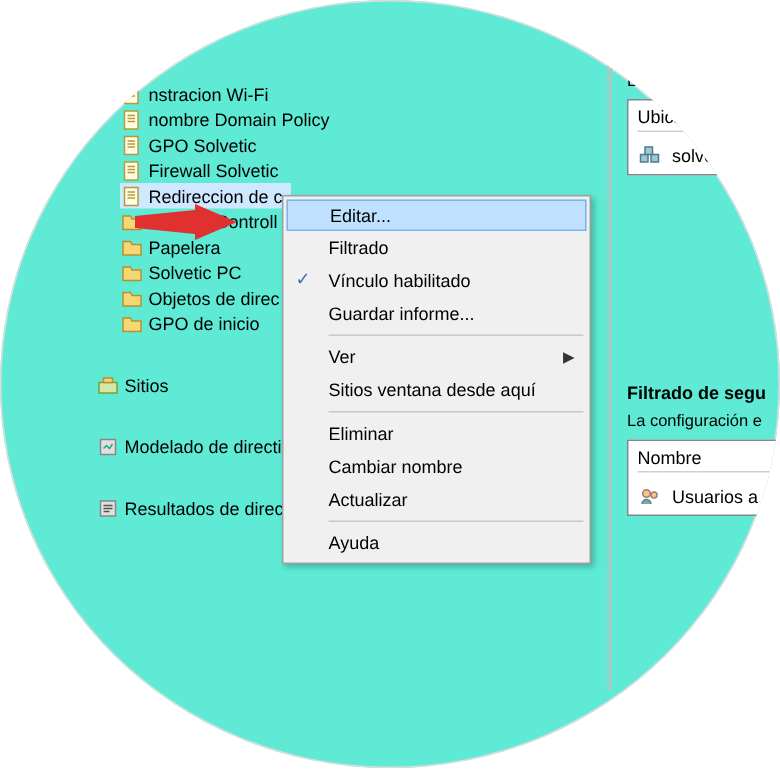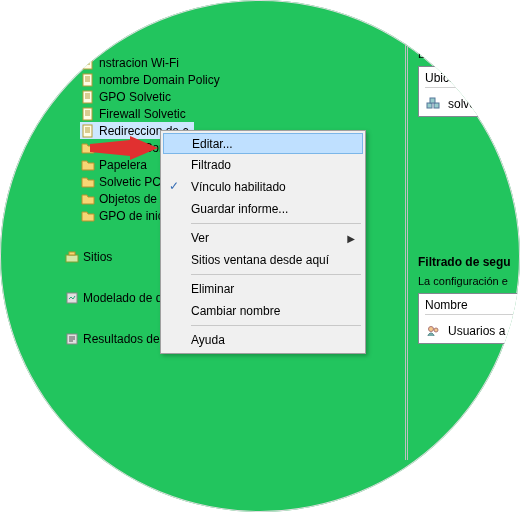--- a/index.html
+++ b/index.html
@@ -11,21 +11,21 @@
     height: 520px;
     position: relative;
     overflow: hidden;
   }
   .clip-circle {
     width: 520px;
     height: 512px;
     border-radius: 50%;
     overflow: hidden;
     position: relative;
-    background: #22c55e;
+    background: #5eead4;
     box-shadow: 0 0 0 1px #ddd inset;
   }
 
   
   .tree {
     position: absolute;
     left: 24px;
     top: 54px;
     width: 240px;
   }
@@ -56,21 +56,21 @@
   .arrow {
     position: absolute;
     left: 90px;
     top: 136px;
     pointer-events: none;
   }
 
   
   .menu {
     position: absolute;
-    left: 160px;
+    left: 188px;
     top: 130px;
     width: 206px;
     background: #f0f0f0;
     border: 1px solid #a0a0a0;
     box-shadow: 2px 2px 4px rgba(0,0,0,0.25);
     padding: 2px;
   }
   .menu-item {
     display: flex;
     align-items: center;
@@ -287,20 +287,23 @@
     </div>
     <div class="menu-item">
       <span>Sitios ventana desde aquí</span>
     </div>
     <div class="menu-sep"></div>
     <div class="menu-item">
       <span>Eliminar</span>
     </div>
     <div class="menu-item">
       <span>Cambiar nombre</span>
+    </div>
+    <div class="menu-item">
+      <span>Actualizar</span>
     </div>
     <div class="menu-sep"></div>
     <div class="menu-item">
       <span>Ayuda</span>
     </div>
   </div>
 
   <div class="right">
     <div class="sub2">Los sig</div>
     <div class="box">

